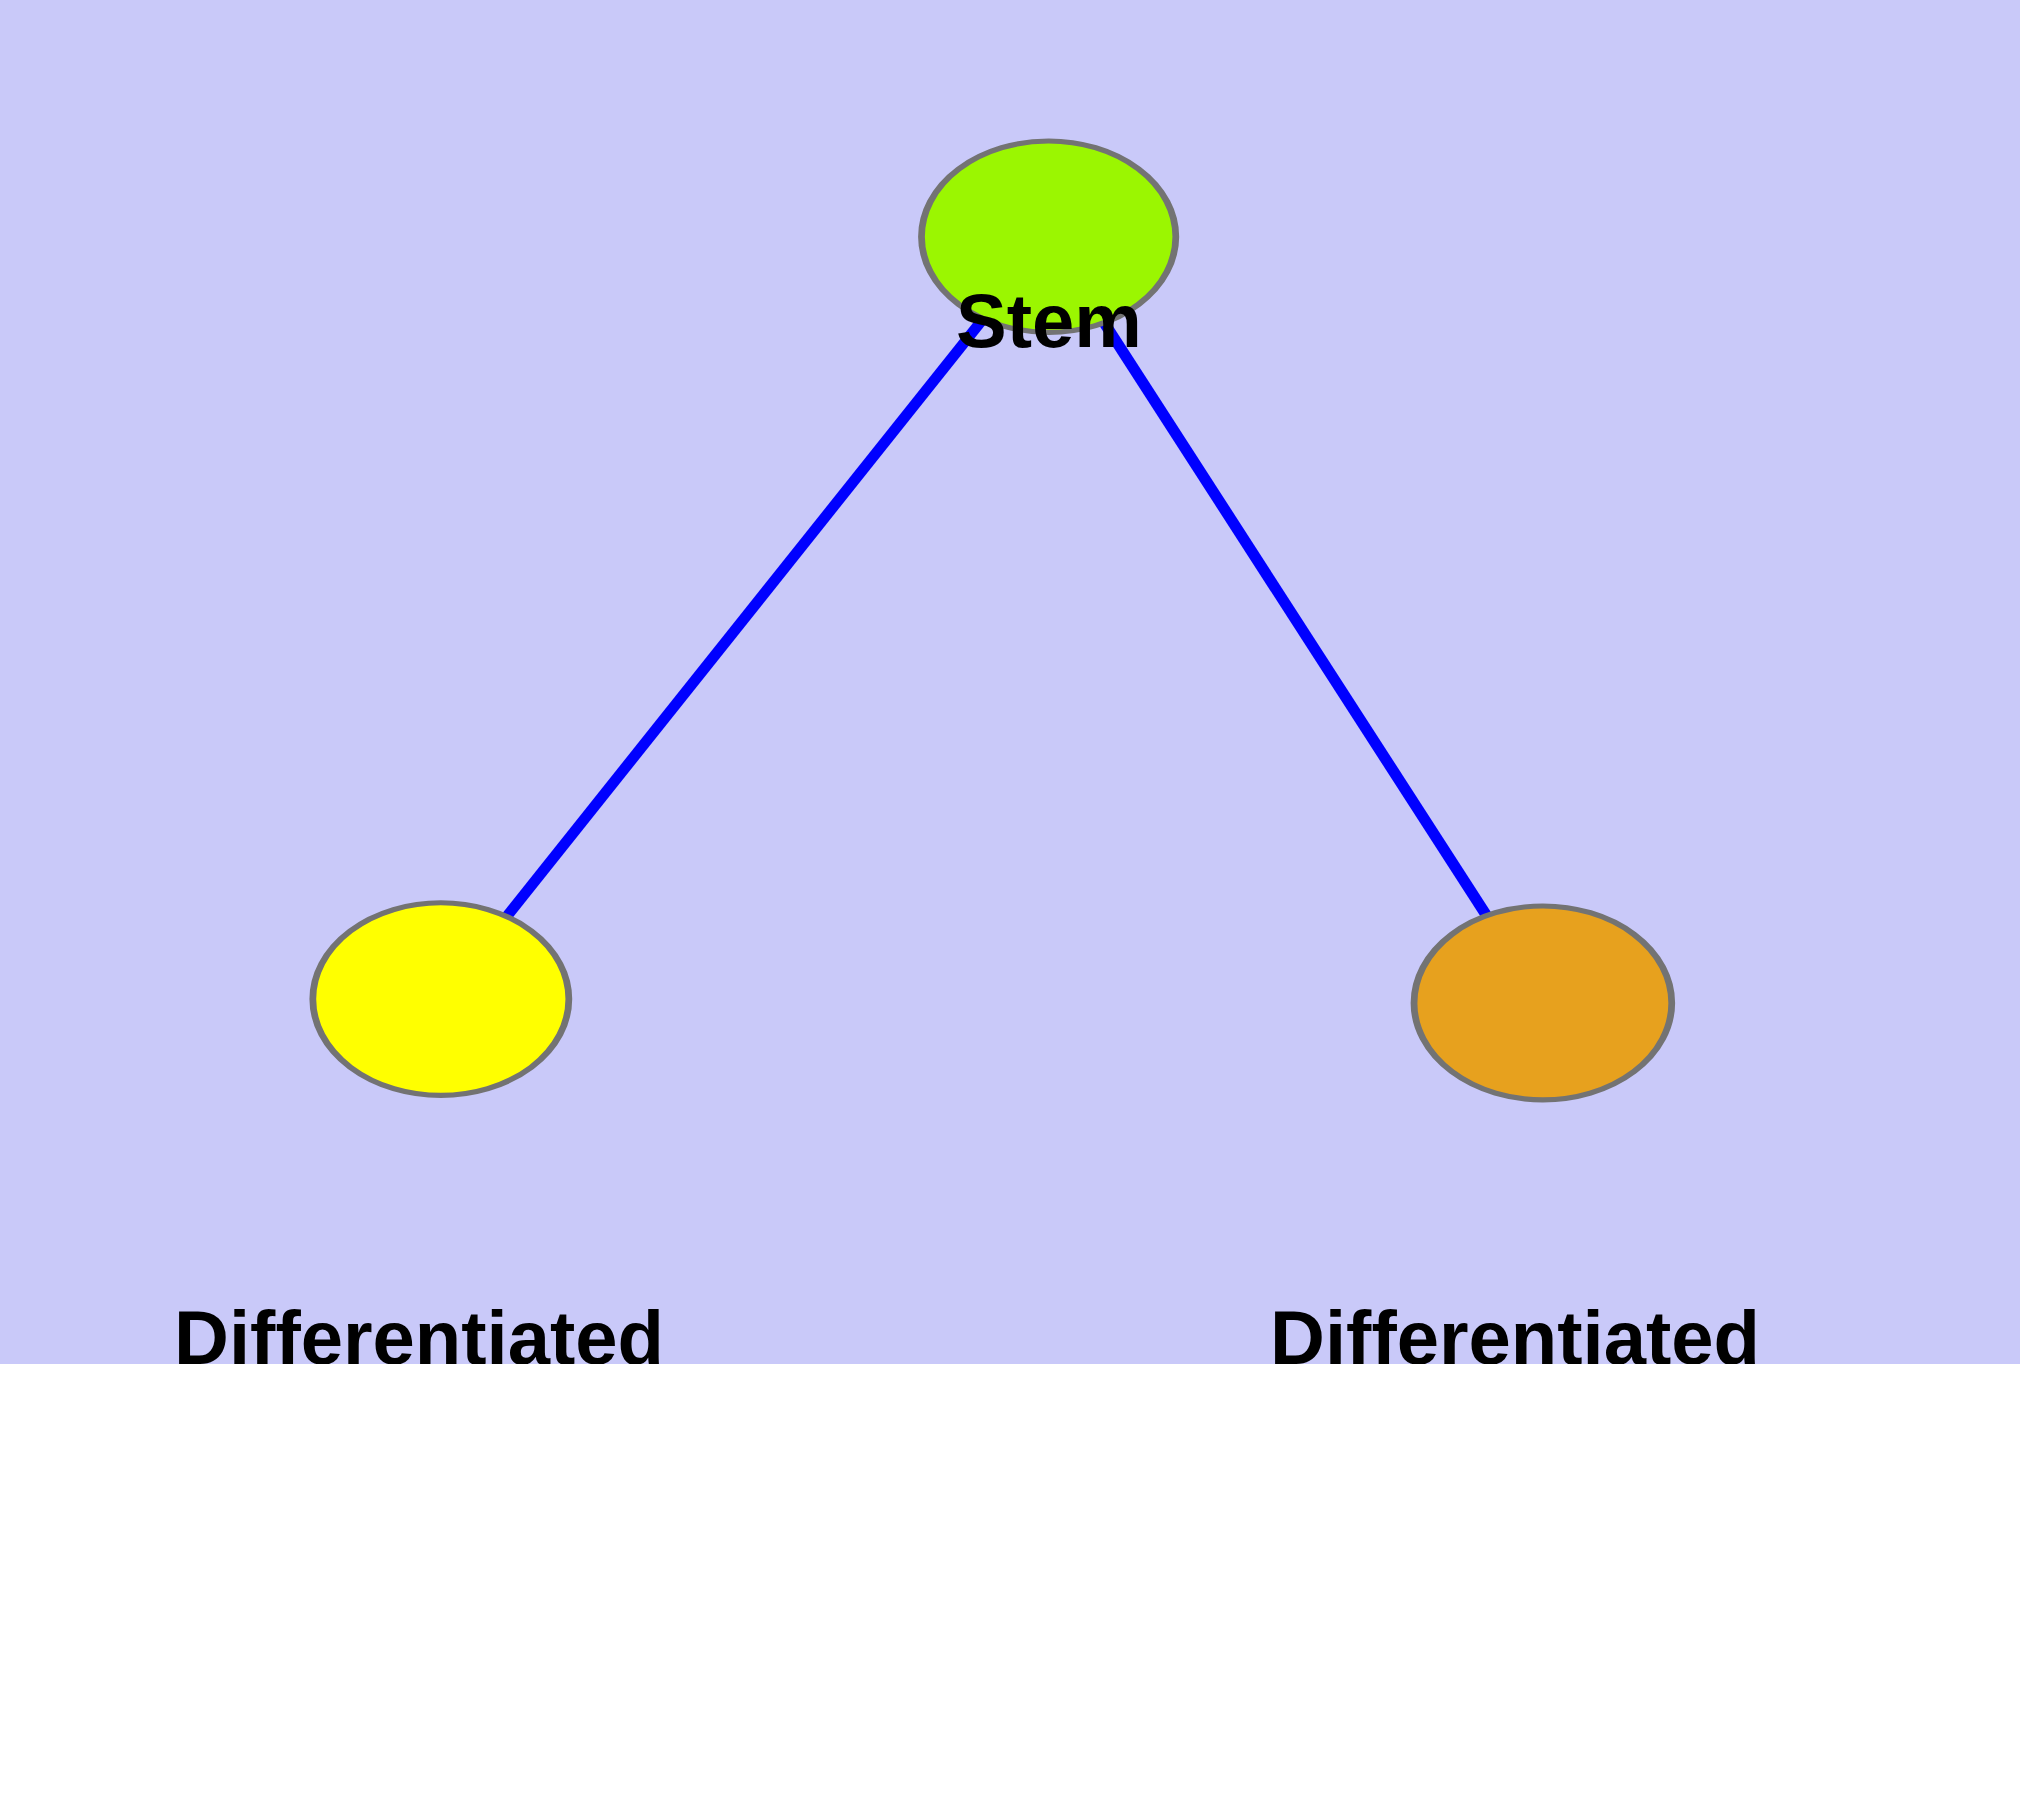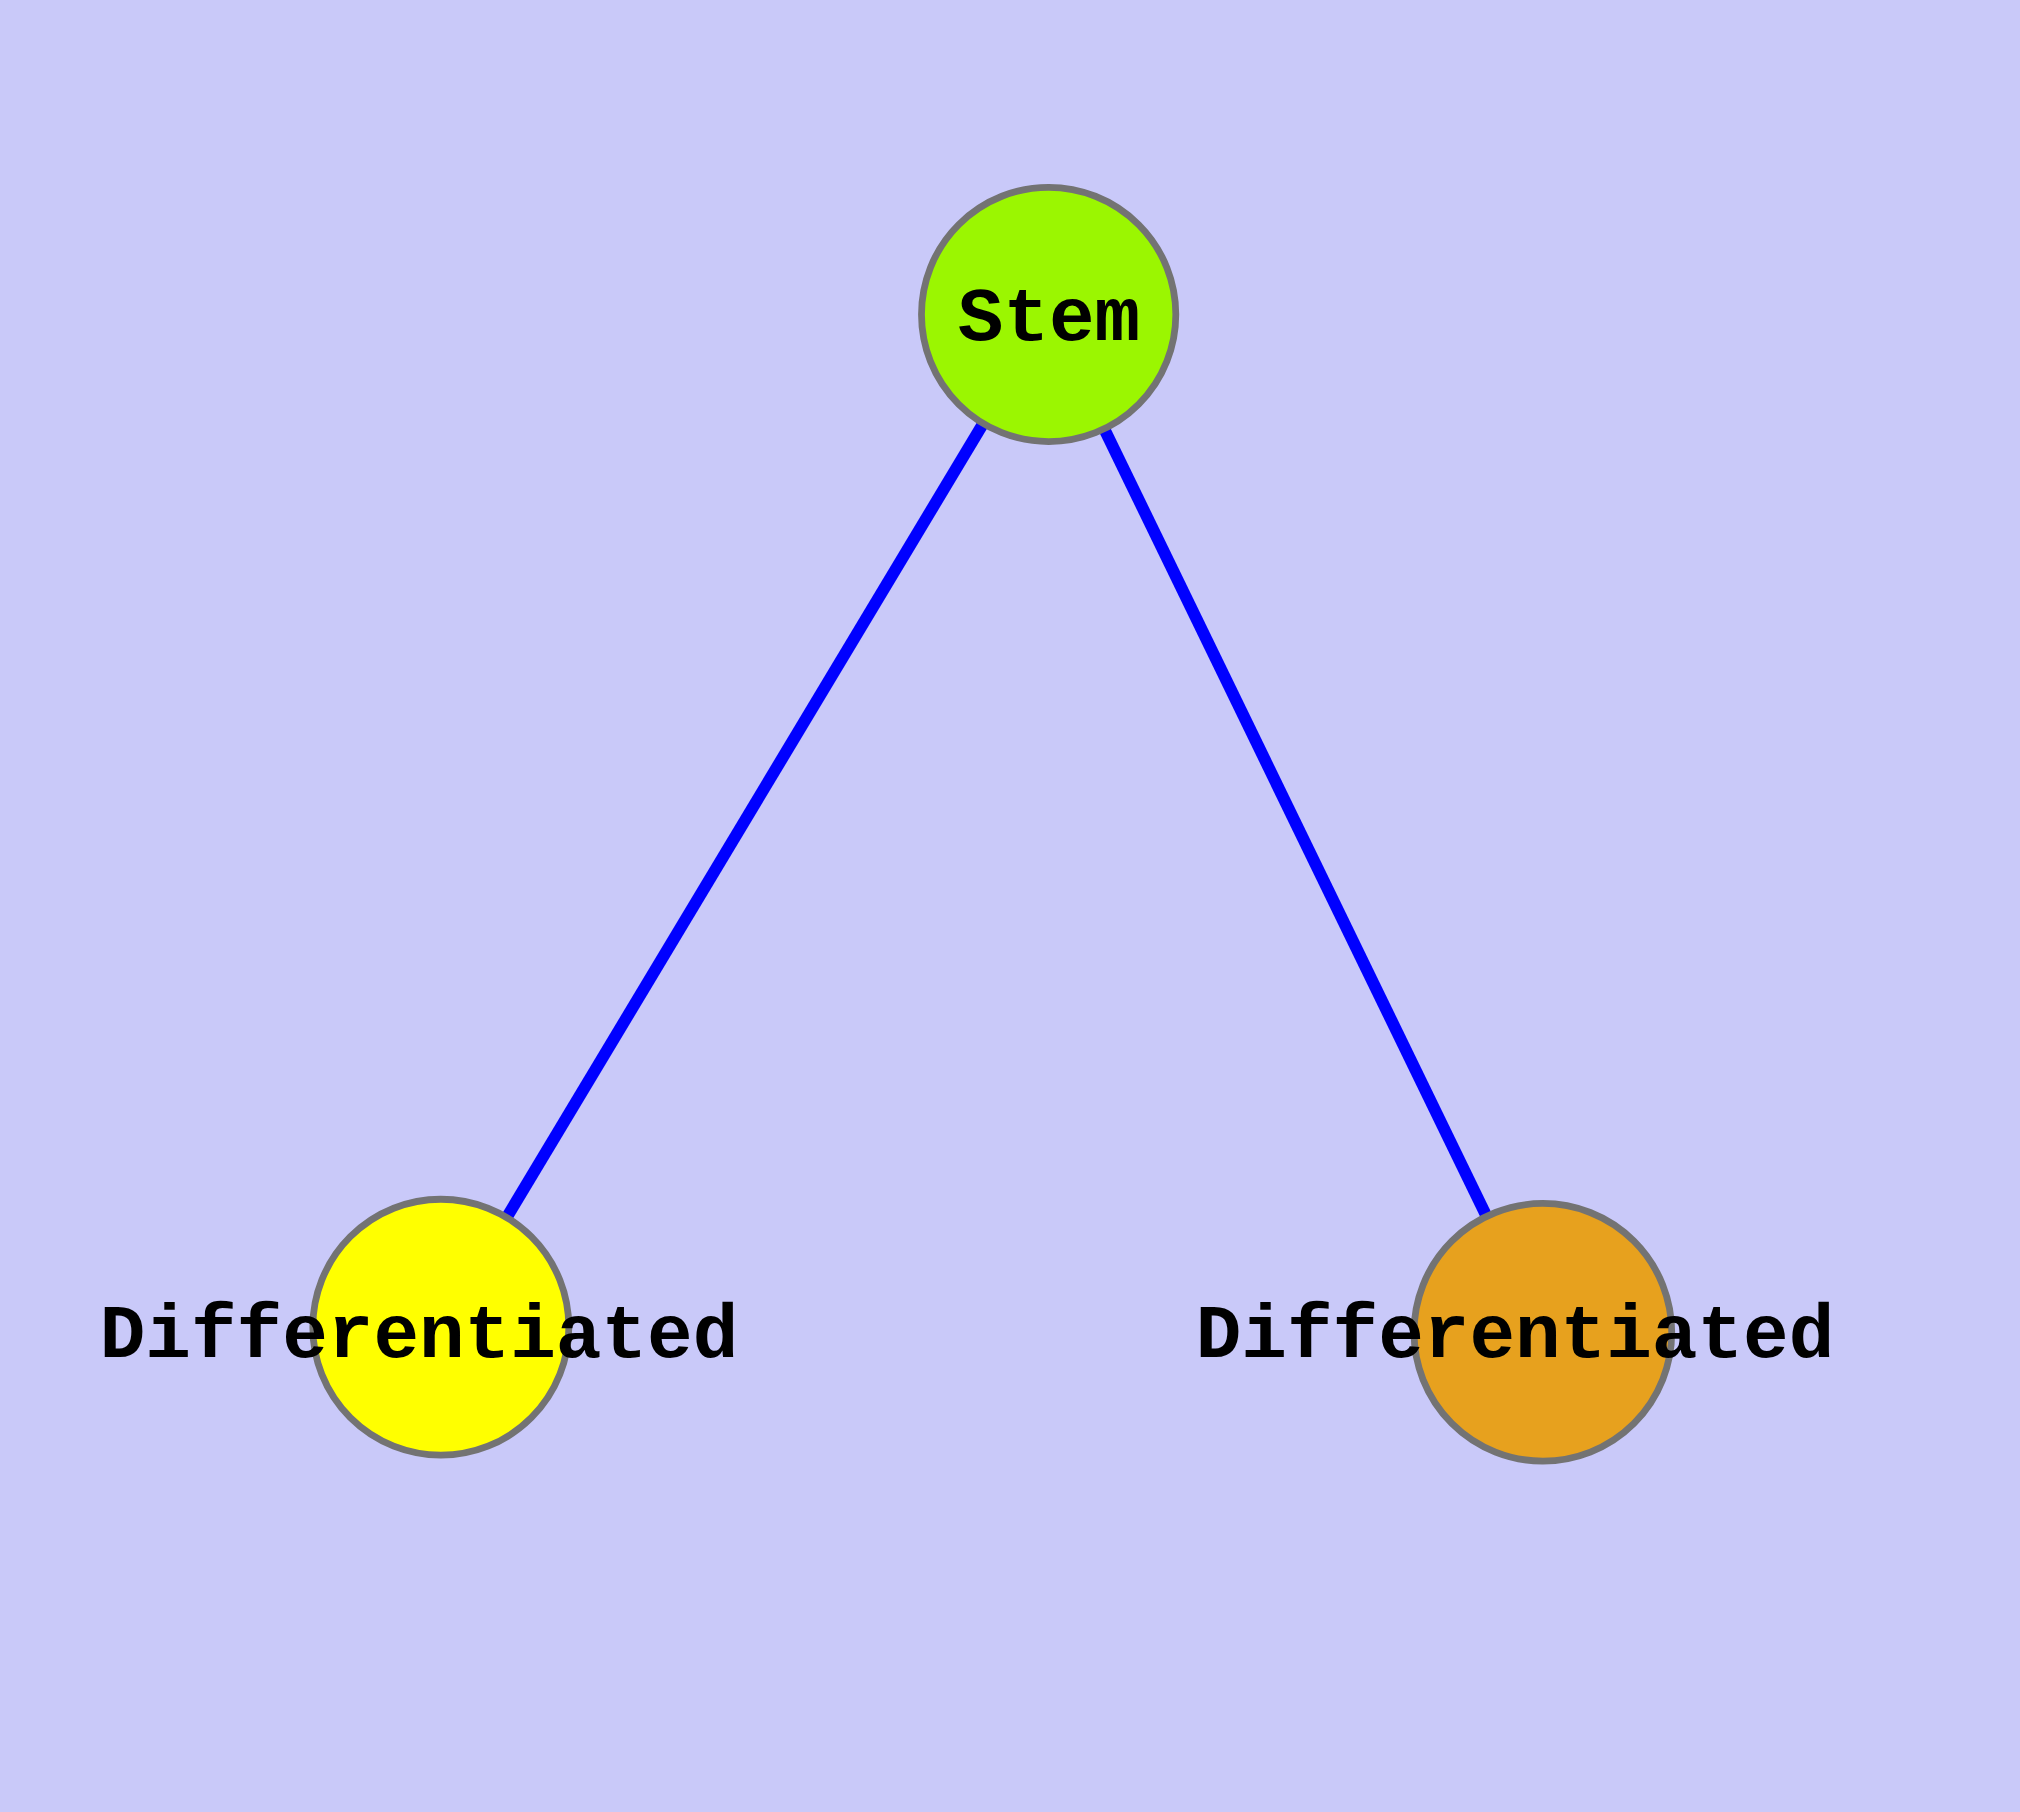--- a/index.html
+++ b/index.html
@@ -29,21 +29,21 @@
     line-height: 95px;
     color: #000000;
     text-align: center;
     white-space: nowrap;
     letter-spacing: 0px;
   }
 </style>
 </head>
 <body>
 
-<div class="canvas" style="width: 2021px; height: 1812px; background: rgb(201, 201, 249); font-family: Liberation Mono, monospace;">
+<div class="canvas" style="width: 2021px; height: 1364px; background: rgb(201, 201, 249);">
   <svg class="diagram-svg" xmlns="http://www.w3.org/2000/svg" viewBox="0 0 2384 2138" preserveAspectRatio="none">
       <line x1="1237" y1="371" x2="520" y2="1566" stroke="#0000FF" stroke-width="14"></line>
       <line x1="1237" y1="371" x2="1820" y2="1572" stroke="#0000FF" stroke-width="14"></line>
       <circle cx="1237" cy="371" r="150" fill="#9BF601" stroke="#737373" stroke-width="8"></circle>
       <circle cx="520" cy="1566" r="151" fill="#FFFF00" stroke="#737373" stroke-width="8"></circle>
       <circle cx="1820" cy="1572" r="152" fill="#E7A11E" stroke="#737373" stroke-width="8"></circle>
     </svg>
 
 <div class="node-label" style="left: 1049px; top: 320px; color: rgb(0, 0, 0);">
       <div>Stem</div>

